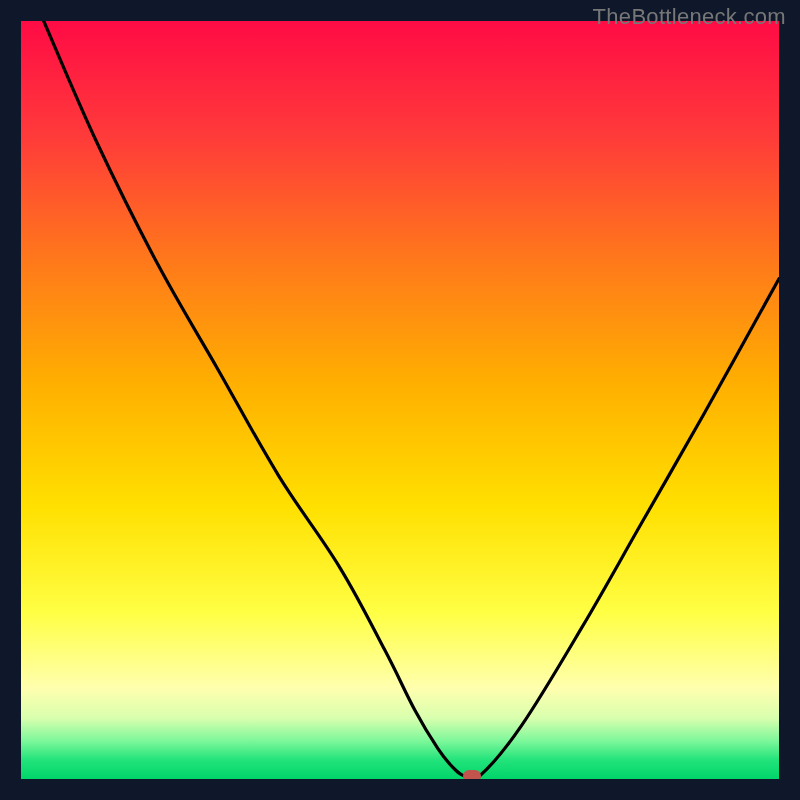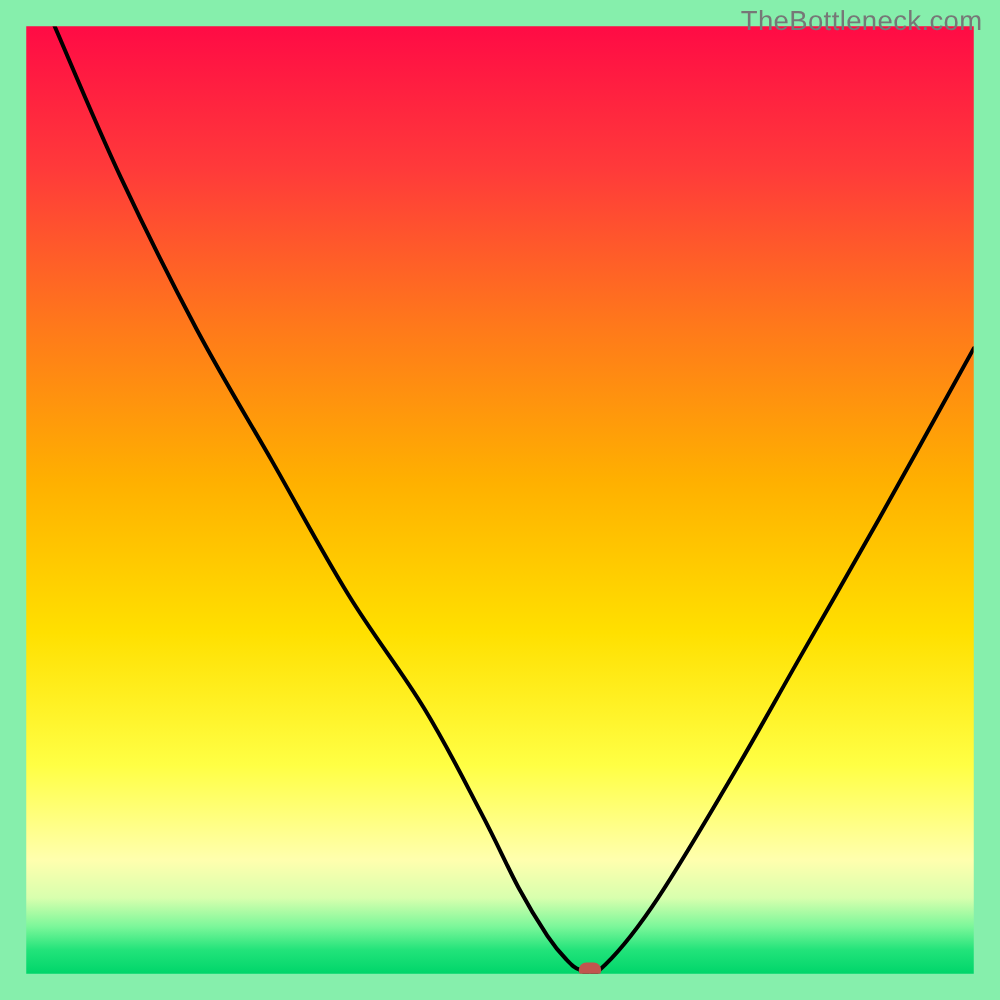--- a/index.html
+++ b/index.html
@@ -8,21 +8,21 @@
     width: 800px;
     height: 800px;
     background: #000;
     overflow: hidden;
     font-family: Arial, Helvetica, sans-serif;
   }
   .frame {
     position: relative;
     width: 800px;
     height: 800px;
-    background: #86efac;
+    background: #0f172a;
   }
   .watermark {
     position: absolute;
     top: 4px;
     right: 14px;
     color: #777;
     font-size: 22px;
     font-weight: 500;
     letter-spacing: 0.3px;
     z-index: 5;

